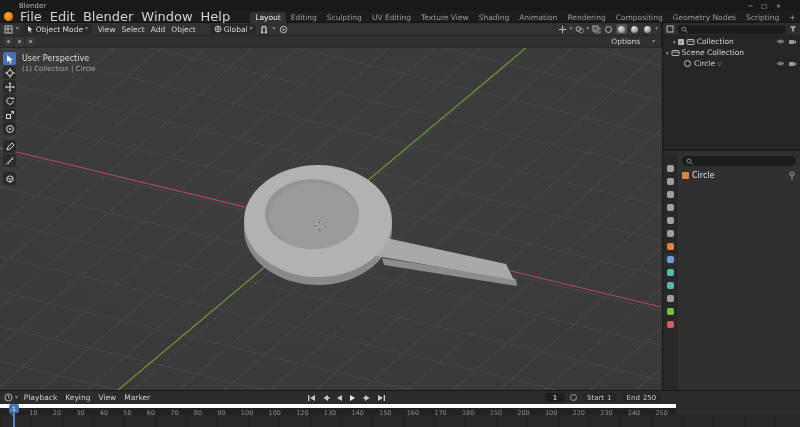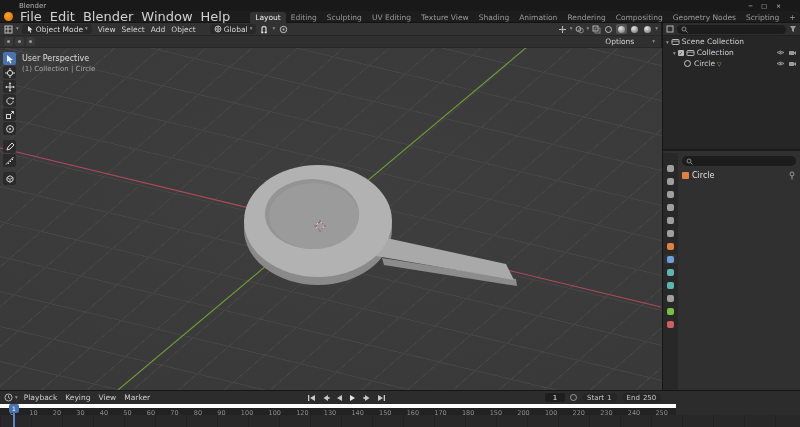--- a/index.html
+++ b/index.html
@@ -32,21 +32,21 @@
   .vp-menu{padding:0 3px;font-size:7.5px;color:#d6d6d6}
   .vph-right{margin-left:auto;display:flex;align-items:center;gap:2px}
   .hdr-ico{display:flex;align-items:center;justify-content:center;width:10px;height:10px}
   .shade-btn{width:11px;height:10px;display:flex;align-items:center;justify-content:center;border-radius:2px}
   .shade-btn.active{background:#545454}
   .sphere{width:7px;height:7px;border-radius:50%;background:radial-gradient(circle at 35% 30%,#e3e3e3,#6f6f6f)}
   .sphere.wire{background:none;border:1px solid #bdbdbd}
   .vp-tools-row{height:12px;background:#303030;border-bottom:1px solid #272727;display:flex;align-items:center;gap:2px;padding:0 4px}
   .tsr-btn{width:9px;height:9px;background:#3a3a3a;border-radius:2px;display:flex;align-items:center;justify-content:center}
   .tsr-dot{width:3px;height:3px;border-radius:50%;background:#9a9a9a}
-  .options{margin-left:auto;display:flex;align-items:center;gap:18px;font-size:7.5px;color:#d6d6d6;padding-right:2px}
+  .options{margin-left:auto;display:flex;align-items:center;gap:12px;font-size:7.5px;color:#d6d6d6;padding-right:2px}
 
   .vp-body{position:absolute;left:0;top:25px;width:762px;height:342px;overflow:hidden;background:radial-gradient(ellipse at 45% 45%,#3e3e3e 0%,#383838 100%)}
   .grid-a,.grid-b{position:absolute;left:-420px;top:-430px;width:1500px;height:1200px;pointer-events:none}
   .grid-a{background-image:repeating-linear-gradient(to bottom,#454545 0,#454545 1px,transparent 1px,transparent 34px);transform:rotate(13.5deg)}
   .grid-b{background-image:repeating-linear-gradient(to bottom,#444444 0,#444444 1px,transparent 1px,transparent 30px);transform:rotate(-41deg)}
   .scene-svg{position:absolute;left:0;top:0}
 
   .vp-toolbar{position:absolute;left:3px;top:4px;display:flex;flex-direction:column;gap:1px}
   .tool-btn{width:13px;height:13px;background:rgba(40,40,40,.85);border-radius:2px;display:flex;align-items:center;justify-content:center}
   .tool-btn.active{background:#4772b3}
@@ -392,30 +392,20 @@
             <circle cx="3" cy="3" r="2" fill="none" stroke="#8a8a8a" stroke-width="1"></circle>
             <line x1="4.6" y1="4.6" x2="6.5" y2="6.5" stroke="#8a8a8a" stroke-width="1"></line>
           </svg>
       </span>
       <span>
           <svg width="8" height="8">
             <path d="M1 1h6L5 4v3L3 6V4z" fill="#9a9a9a"></path>
           </svg>
         </span>
     </div>
-    <div class="out-row">
-      <span class="disc">▾</span>
-      <span>
-          <svg width="9" height="9">
-            <rect x="1" y="2.5" width="7" height="5" rx="0.8" fill="none" stroke="#b9b9b9" stroke-width="1"></rect>
-            <path d="M1 4.2h7" stroke="#b9b9b9" stroke-width="0.8"></path>
-          </svg>
-        </span>
-      <span>Scene Collection</span>
-    </div>
     <div class="out-row ind1">
       <span class="disc">▾</span>
       <span class="checkbox">✓</span>
       <span>
           <svg width="9" height="9">
             <rect x="1" y="2.5" width="7" height="5" rx="0.8" fill="none" stroke="#b9b9b9" stroke-width="1"></rect>
             <path d="M1 4.2h7" stroke="#b9b9b9" stroke-width="0.8"></path>
           </svg>
         </span>
       <span>Collection</span>
@@ -426,20 +416,30 @@
               <circle cx="4.5" cy="3.5" r="1" fill="#9a9a9a"></circle>
             </svg>
           </span>
         <span>
             <svg width="9" height="7">
               <rect x="1" y="2" width="5" height="4" rx="0.5" fill="#9a9a9a"></rect>
               <path d="M6 3.5 8 2v4L6 4.5z" fill="#9a9a9a"></path>
             </svg>
           </span>
       </span>
+    </div>
+    <div class="out-row">
+      <span class="disc">▾</span>
+      <span>
+          <svg width="9" height="9">
+            <rect x="1" y="2.5" width="7" height="5" rx="0.8" fill="none" stroke="#b9b9b9" stroke-width="1"></rect>
+            <path d="M1 4.2h7" stroke="#b9b9b9" stroke-width="0.8"></path>
+          </svg>
+        </span>
+      <span>Scene Collection</span>
     </div>
     <div class="out-row ind2">
       <span>
           <svg width="9" height="9">
             <circle cx="4.5" cy="4.5" r="3" fill="none" stroke="#c8c8c8" stroke-width="1"></circle>
           </svg>
         </span>
       <span>Circle</span>
       <span class="meshdata">▽</span>
       <span class="right-icos">

